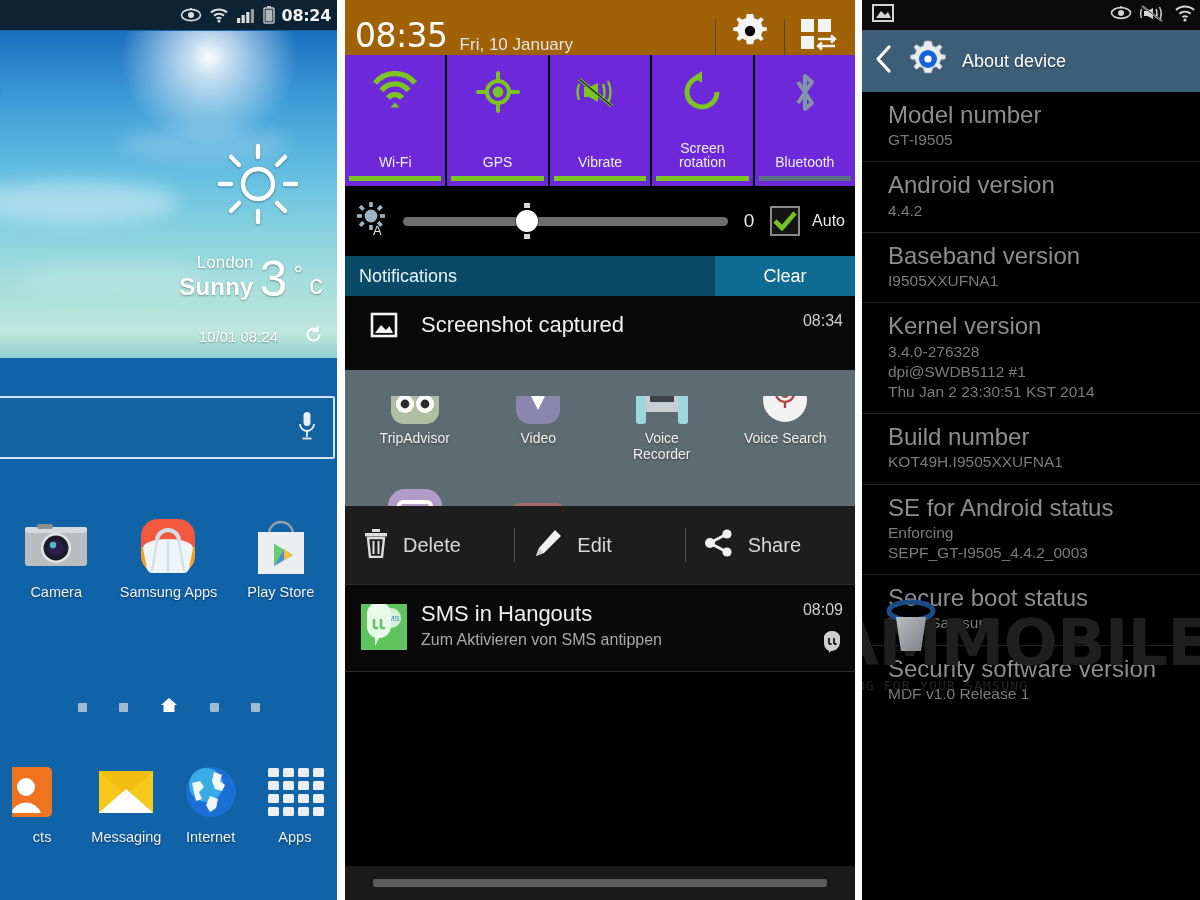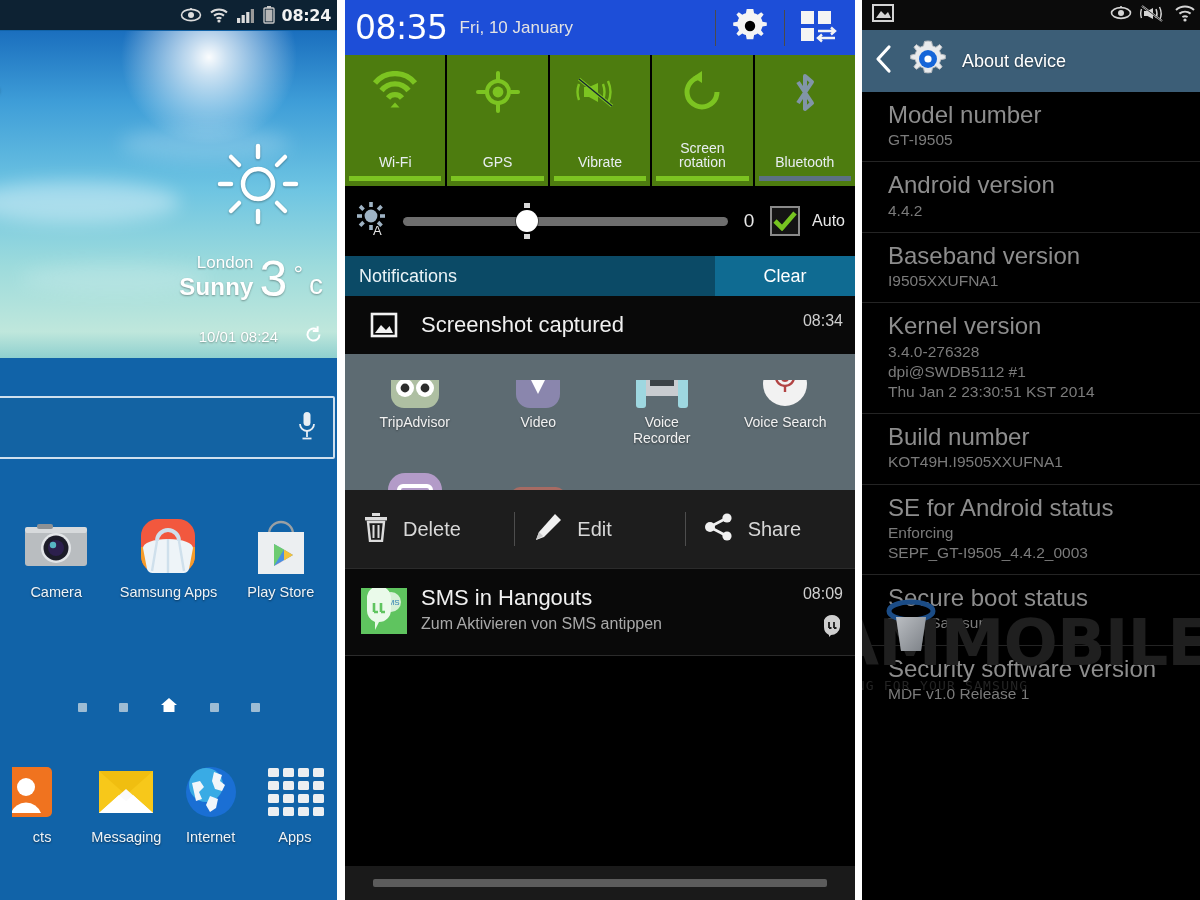--- a/index.html
+++ b/index.html
@@ -64,30 +64,30 @@
   .appcell .ic { height:64px; display:flex; align-items:center; justify-content:center; }
   .applabel { line-height:1.12; display:block; margin-top:5px; }
 
   .pagedots { position:absolute; top:697px; width:337px; display:flex;
               justify-content:center; align-items:center; gap:32px; }
   .dot { width:9px; height:9px; background:#9dbcd4; border-radius:1px; }
   .dock { position:absolute; top:760px; width:337px; display:flex; }
 
   
   #panel-notif { background:#000; }
-  .nb-header { height:55px; background:#1d4ed8; display:flex; align-items:center;
+  .nb-header { height:55px; background:#a16207; display:flex; align-items:flex-end;
                padding:0 6px 0 10px; }
   .nb-time { font-size:33px; color:#fff; font-weight:400; letter-spacing:-.5px;
              font-family:"DejaVu Sans", sans-serif; }
   .nb-date { font-size:17px; color:#e3e3e3; margin-left:12px; }
   .nb-spacer { flex:1; }
   .nb-sep { width:1px; height:36px; background:#4a4a4a; margin:0 14px; }
 
   .toggles { display:flex; height:131px; background:#000; }
-  .tog { flex:1; background:#4d7c0f; margin-right:2px; position:relative;
+  .tog { flex:1; background:#6d28d9; margin-right:2px; position:relative;
          display:flex; flex-direction:column; align-items:center;
          justify-content:flex-start; padding-top:16px; }
   .tog:last-child { margin-right:0; }
   .tog .tlabel { position:absolute; bottom:16px; width:100%; text-align:center;
                  color:#e9eef2; font-size:14px; line-height:1.05; }
   .tog .tbar { position:absolute; bottom:5px; left:4px; right:4px; height:5px; background:#7cc421; }
   .tog.off .tbar { background:#5c7183; }
 
   .brightness { height:70px; background:#000; display:flex; align-items:center;
                 padding:0 10px; gap:12px; }
@@ -484,21 +484,21 @@
           </svg>
       </span>
       <span class="bright-auto">Auto</span>
     </div>
 
     <div class="notif-bar">
       <span class="nb-title">Notifications</span>
       <span class="notif-clear">Clear</span>
     </div>
 
-    <div class="notif-row" style="padding-top:16px;padding-bottom:16px;">
+    <div class="notif-row" style="padding-top:16px;padding-bottom:32px;">
       <span class="notif-ic">
         <svg width="28" height="26" viewBox="0 0 28 26">
             <rect x="2" y="2" width="24" height="22" fill="none" stroke="#f2f2f2" stroke-width="2.6"></rect>
             <path d="M5 21 L11 13 L16 18 L19.5 14 L23 21 Z" fill="#f2f2f2"></path>
           </svg>
       </span>
       <div class="notif-body">
         <div class="notif-title">Screenshot captured</div>
       </div>
       <div class="notif-right">08:34</div>

